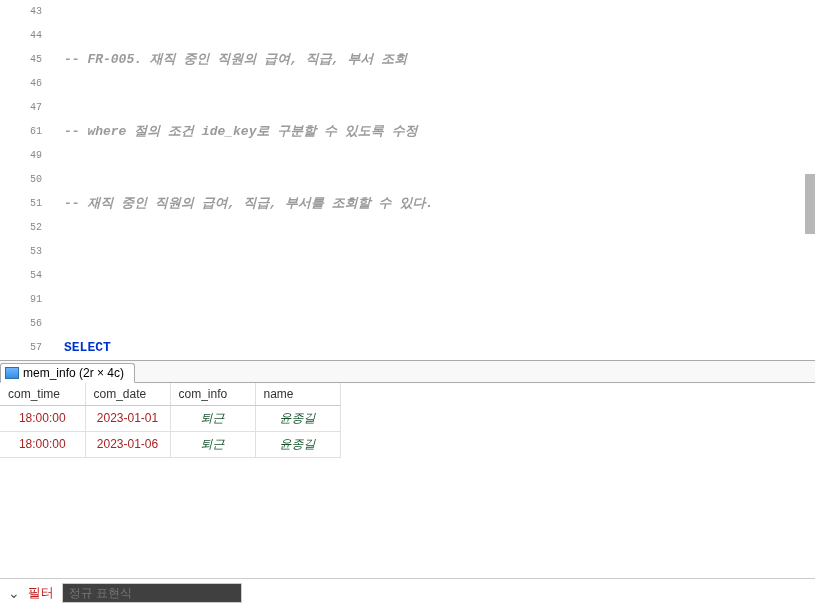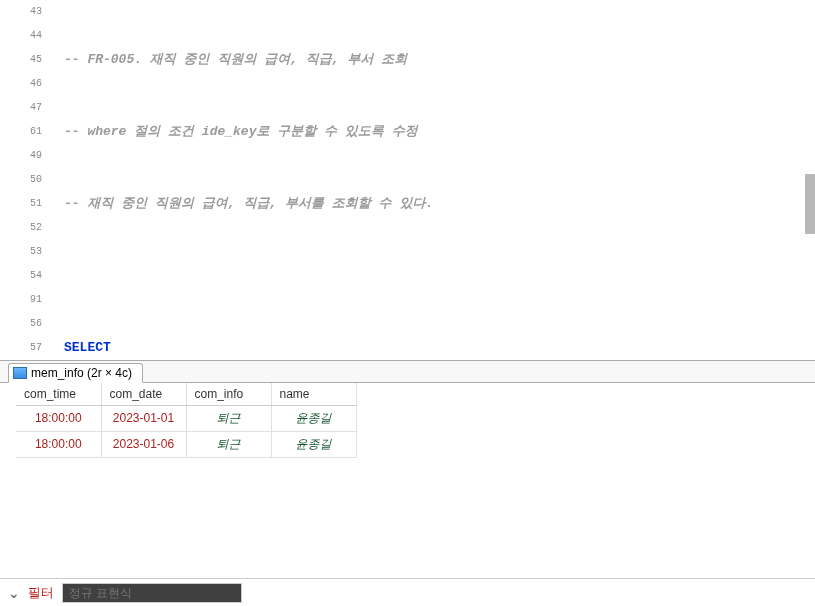--- a/index.html
+++ b/index.html
@@ -65,21 +65,20 @@
     background: #fff;
     height: 218px;
     font-family: "Segoe UI", Tahoma, sans-serif;
     font-size: 12px;
     position: relative;
   }
   .tab-bar {
     height: 22px;
     display: flex;
     align-items: flex-end;
-    padding-left: 8px;
     border-bottom: 1px solid #aaa;
     background: #f8f8f8;
   }
   .result-tab {
     background: #fff;
     border: 1px solid #aaa;
     border-bottom: 1px solid #fff;
     border-top-left-radius: 3px;
     border-top-right-radius: 3px;
     padding: 2px 10px 2px 4px;
@@ -92,21 +91,21 @@
   }
   .tab-icon {
     width: 14px; height: 12px;
     background: linear-gradient(#6eb5ff,#3a8de0);
     border: 1px solid #2a6db0;
     display: inline-block;
   }
   .result-grid {
     display: table;
     border-collapse: collapse;
-    margin-left: 16px;
+    margin-left: 0;
   }
   .rg-row { display: table-row; }
   .rg-cell {
     display: table-cell;
     padding: 4px 8px;
     border-right: 1px solid #e0e0e0;
     border-bottom: 1px solid #e0e0e0;
     width: 85px;
     text-align: left;
   }

